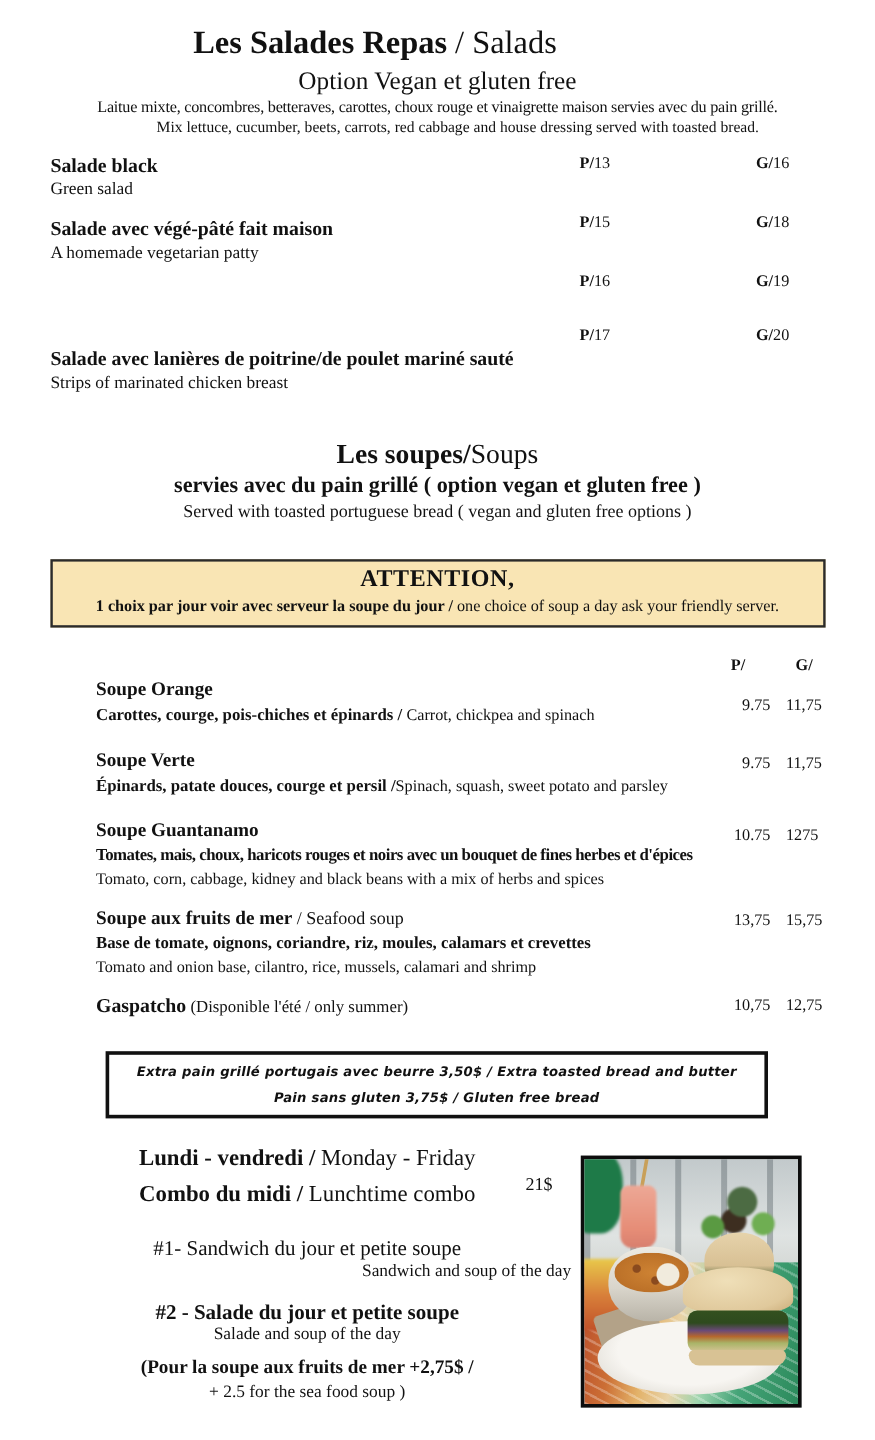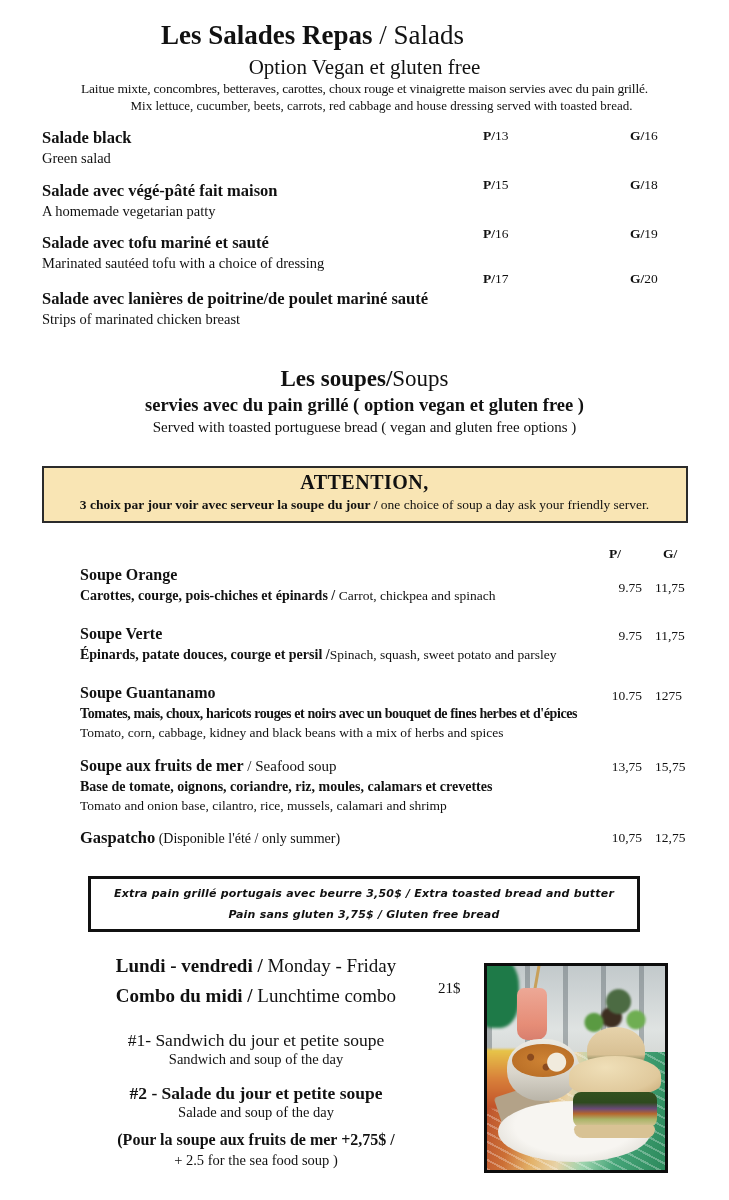--- a/index.html
+++ b/index.html
@@ -57,21 +57,21 @@
     box-sizing:border-box;display:flex;flex-direction:column;justify-content:center;
     font-family:cursive,"DejaVu Sans",sans-serif;font-style:italic;}
   .extra div{text-align:center;font-size:11px;line-height:21px;letter-spacing:0.2px;font-weight:bold;}
 
   
   .combo1{top:955px;left:36px;width:440px;font-size:19px;font-weight:bold;}
   .combo1 .lt,.combo2 .lt{font-weight:normal;}
   .combo2{top:985px;left:36px;width:440px;font-size:19px;font-weight:bold;}
   .combo-price{top:980px;left:438px;font-size:15px;}
   .opt-fr1{top:1030px;left:36px;width:440px;font-size:17.5px;font-weight:normal;}
-  .opt-en1{top:1051px;left:36px;width:440px;font-size:14.5px;}
+  .opt-en1{top:1051px;left:36px;width:440px;font-size:14.5px;text-align:right;}
   .opt-fr2{top:1083px;left:36px;width:440px;font-size:17.5px;font-weight:bold;}
   .opt-en2{top:1104px;left:36px;width:440px;font-size:14.5px;}
   .note-fr{top:1131px;left:36px;width:440px;font-size:16px;font-weight:bold;}
   .note-en{top:1152px;left:36px;width:440px;font-size:14.5px;}
 
   
   .photo{top:963px;left:484px;width:184px;height:210px;border:3px solid #0d0d0d;
     box-sizing:border-box;overflow:hidden;background:#cdd2d2;}
   .photo *{position:absolute;}
   .ph-window{top:0;left:0;width:100%;height:52%;
@@ -131,24 +131,20 @@
   <div class="abs desc2 ctr">Mix lettuce, cucumber, beets, carrots, red cabbage and house dressing served with toasted bread.</div>
 
   <div class="abs sal" style="top:128px">
     <div class="nm">Salade black</div>
     <div class="en">Green salad</div>
   </div>
   <div class="abs sal" style="top:181px">
     <div class="nm">Salade avec végé-pâté fait maison</div>
     <div class="en">A homemade vegetarian patty</div>
   </div>
-  <div class="abs sal" style="top:233px">
-    <div class="nm">Salade avec tofu mariné et sauté</div>
-    <div class="en">Marinated sautéed tofu with a choice of dressing</div>
-  </div>
   <div class="abs sal" style="top:289px">
     <div class="nm">Salade avec lanières de poitrine/de poulet mariné sauté</div>
     <div class="en">Strips of marinated chicken breast</div>
   </div>
 
   <div class="abs prow" style="top:128px;left:0;width:729px">
     <span class="pp"><span class="b">P/</span><span>13</span></span>
     <span class="gg"><span class="b">G/</span><span>16</span></span>
   </div>
   <div class="abs prow" style="top:177px;left:0;width:729px">
@@ -166,21 +162,21 @@
 
   <div class="abs soups-title ctr">
     <span>Les soupes/</span><span class="lt">Soups</span>
   </div>
   <div class="abs soups-sub-fr ctr">servies avec du pain grillé ( option vegan et gluten free )</div>
   <div class="abs soups-sub-en ctr">Served with toasted portuguese bread ( vegan and gluten free options )</div>
 
   <div class="abs attention"></div>
   <div class="abs att-title ctr">ATTENTION,</div>
   <div class="abs att-line ctr">
-    <span class="b">3 choix  par jour voir avec serveur la soupe du jour / </span><span>one choice of soup a day ask your friendly server.</span>
+    <span class="b">1 choix  par jour voir avec serveur la soupe du jour / </span><span>one choice of soup a day ask your friendly server.</span>
   </div>
 
   <div class="abs colh" style="top:546px;left:609px">P/</div>
   <div class="abs colh" style="top:546px;left:663px">G/</div>
 
   <div class="abs soup" style="top:566px">
     <div class="nm">Soupe Orange</div>
     <div class="dfr"><span>Carottes, courge, pois-chiches et épinards / </span><span class="lt">Carrot, chickpea and spinach</span></div>
   </div>
   <div class="abs sp" style="top:580px">9.75</div>

